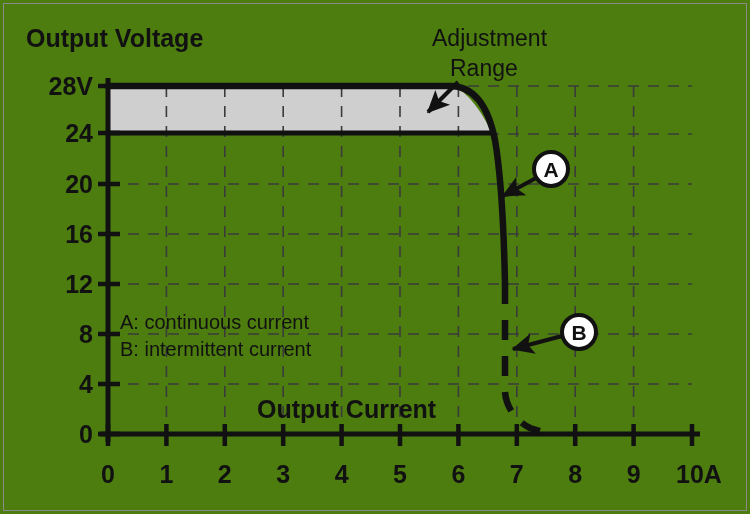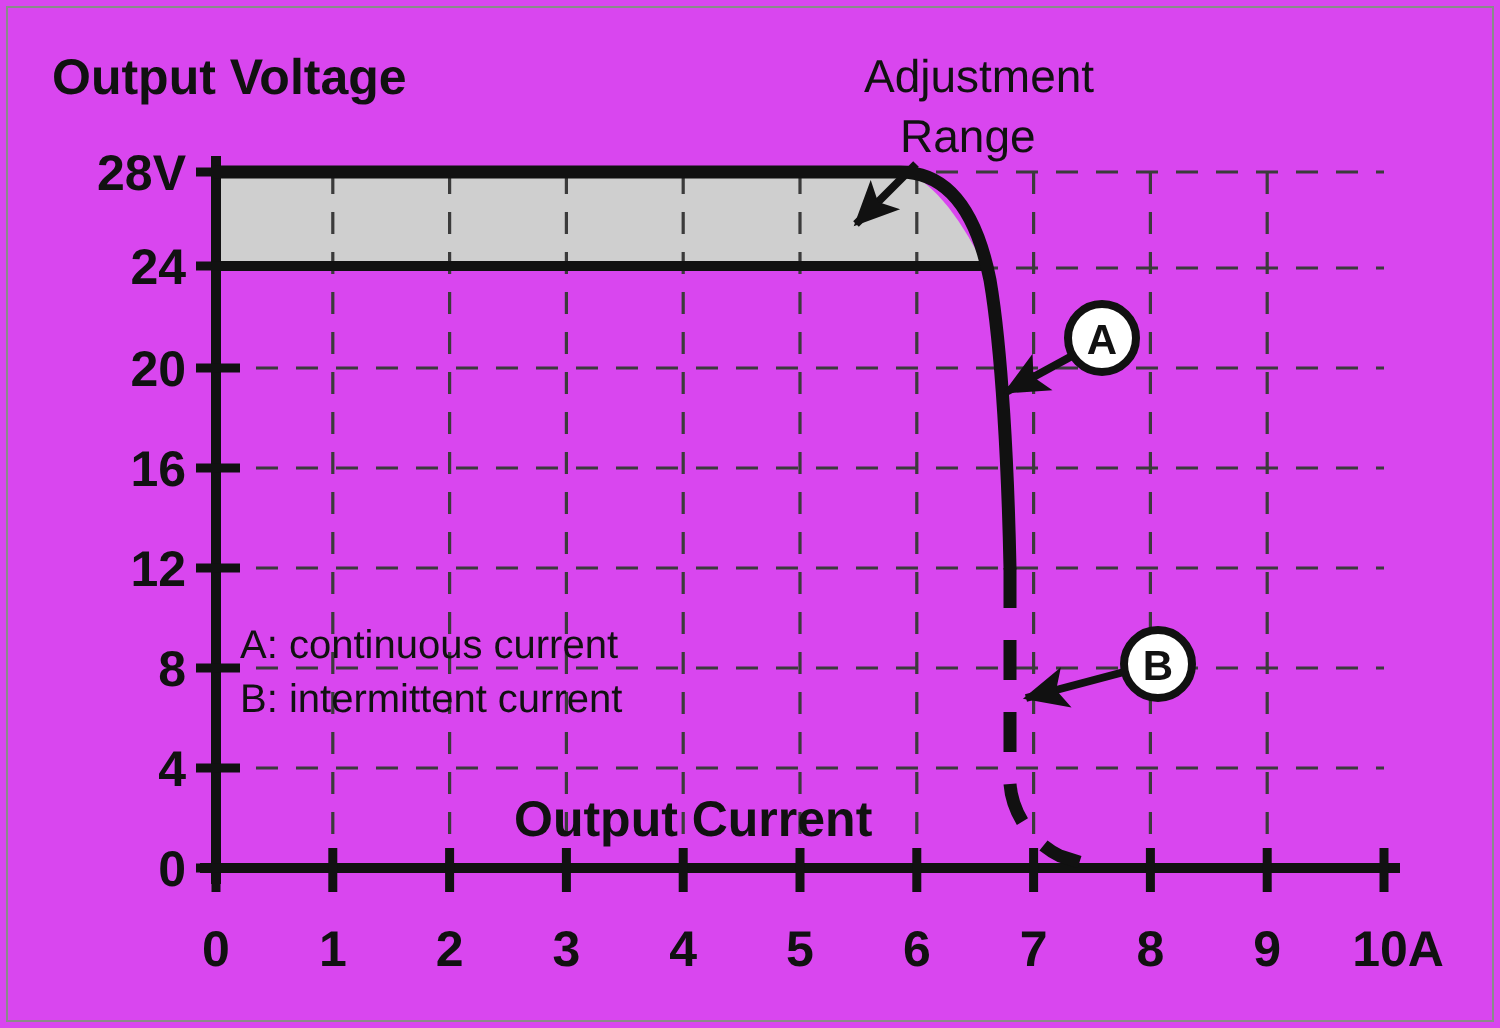--- a/index.html
+++ b/index.html
@@ -7,21 +7,21 @@
     padding: 0;
     background: #ffffff;
   }
   body {
     font-family: "Liberation Sans", sans-serif;
   }
   #figure-root {
     position: relative;
     width: 750px;
     height: 514px;
-    background: #d946ef;
+    background: #4d7c0f;
     box-sizing: border-box;
     overflow: hidden;
   }
   #figure-frame {
     position: absolute;
     left: 3px;
     top: 3px;
     width: 744px;
     height: 508px;
     border: 1px solid #8a8a8a;

